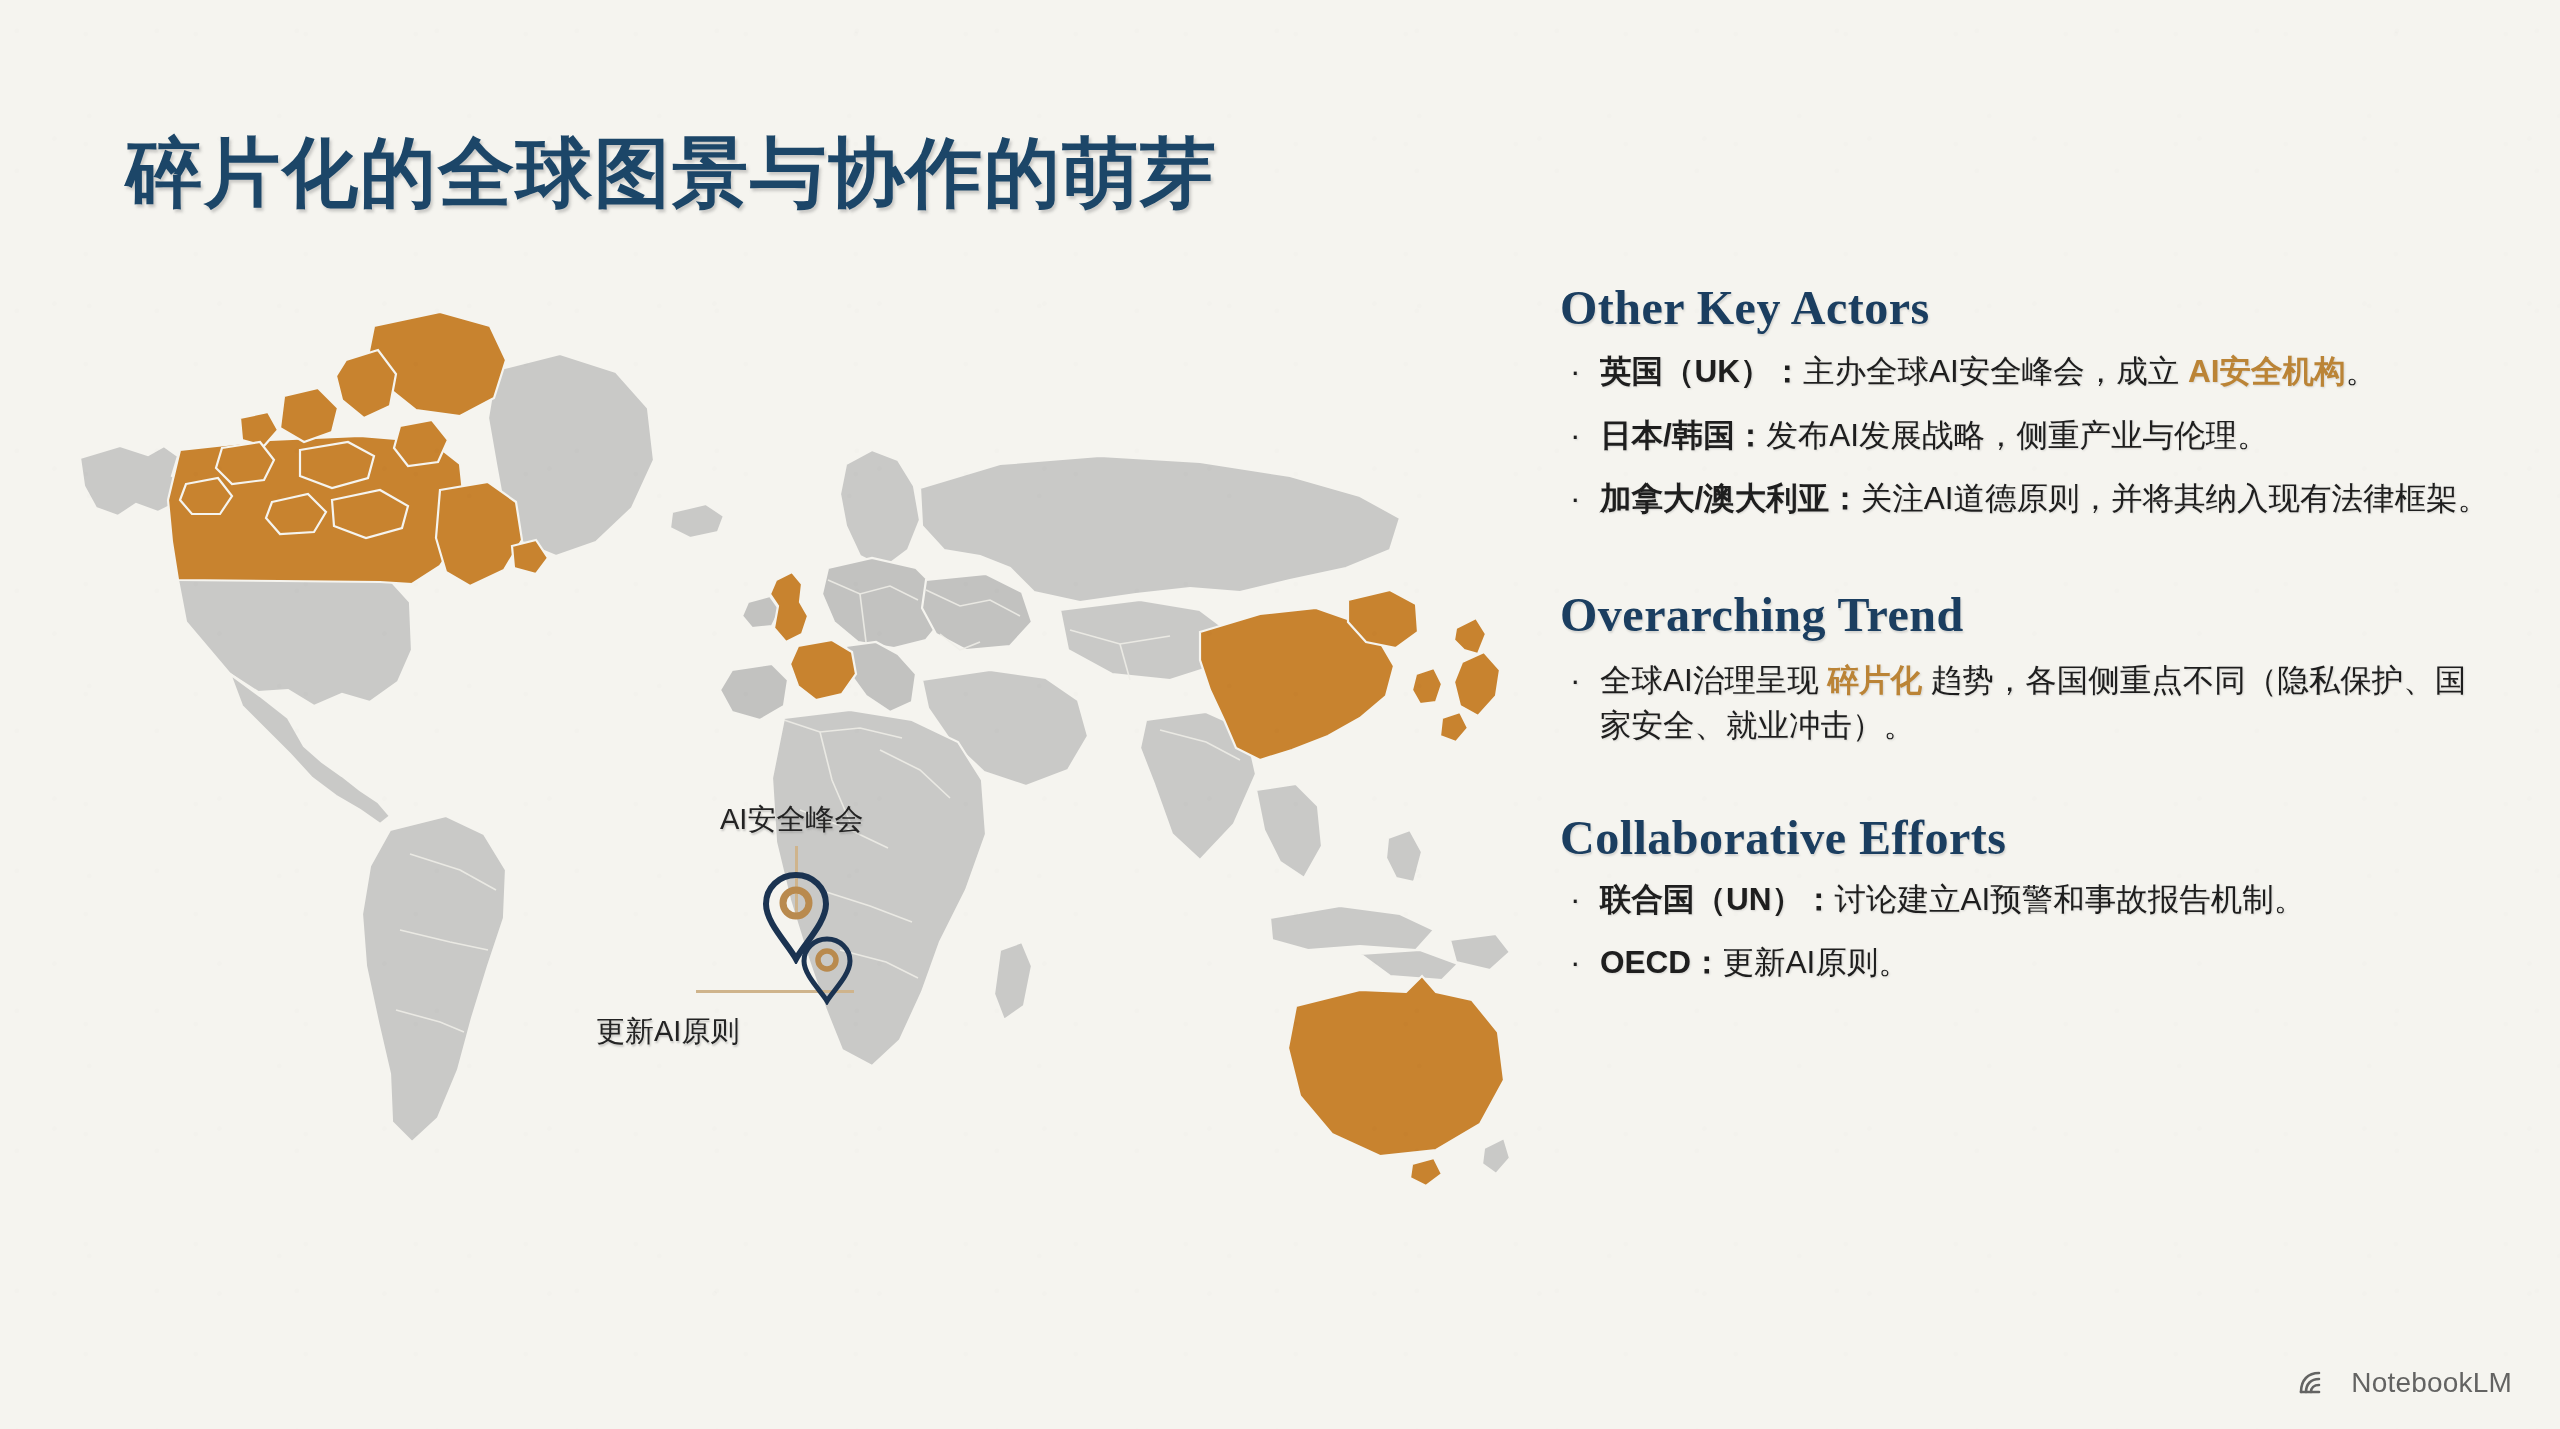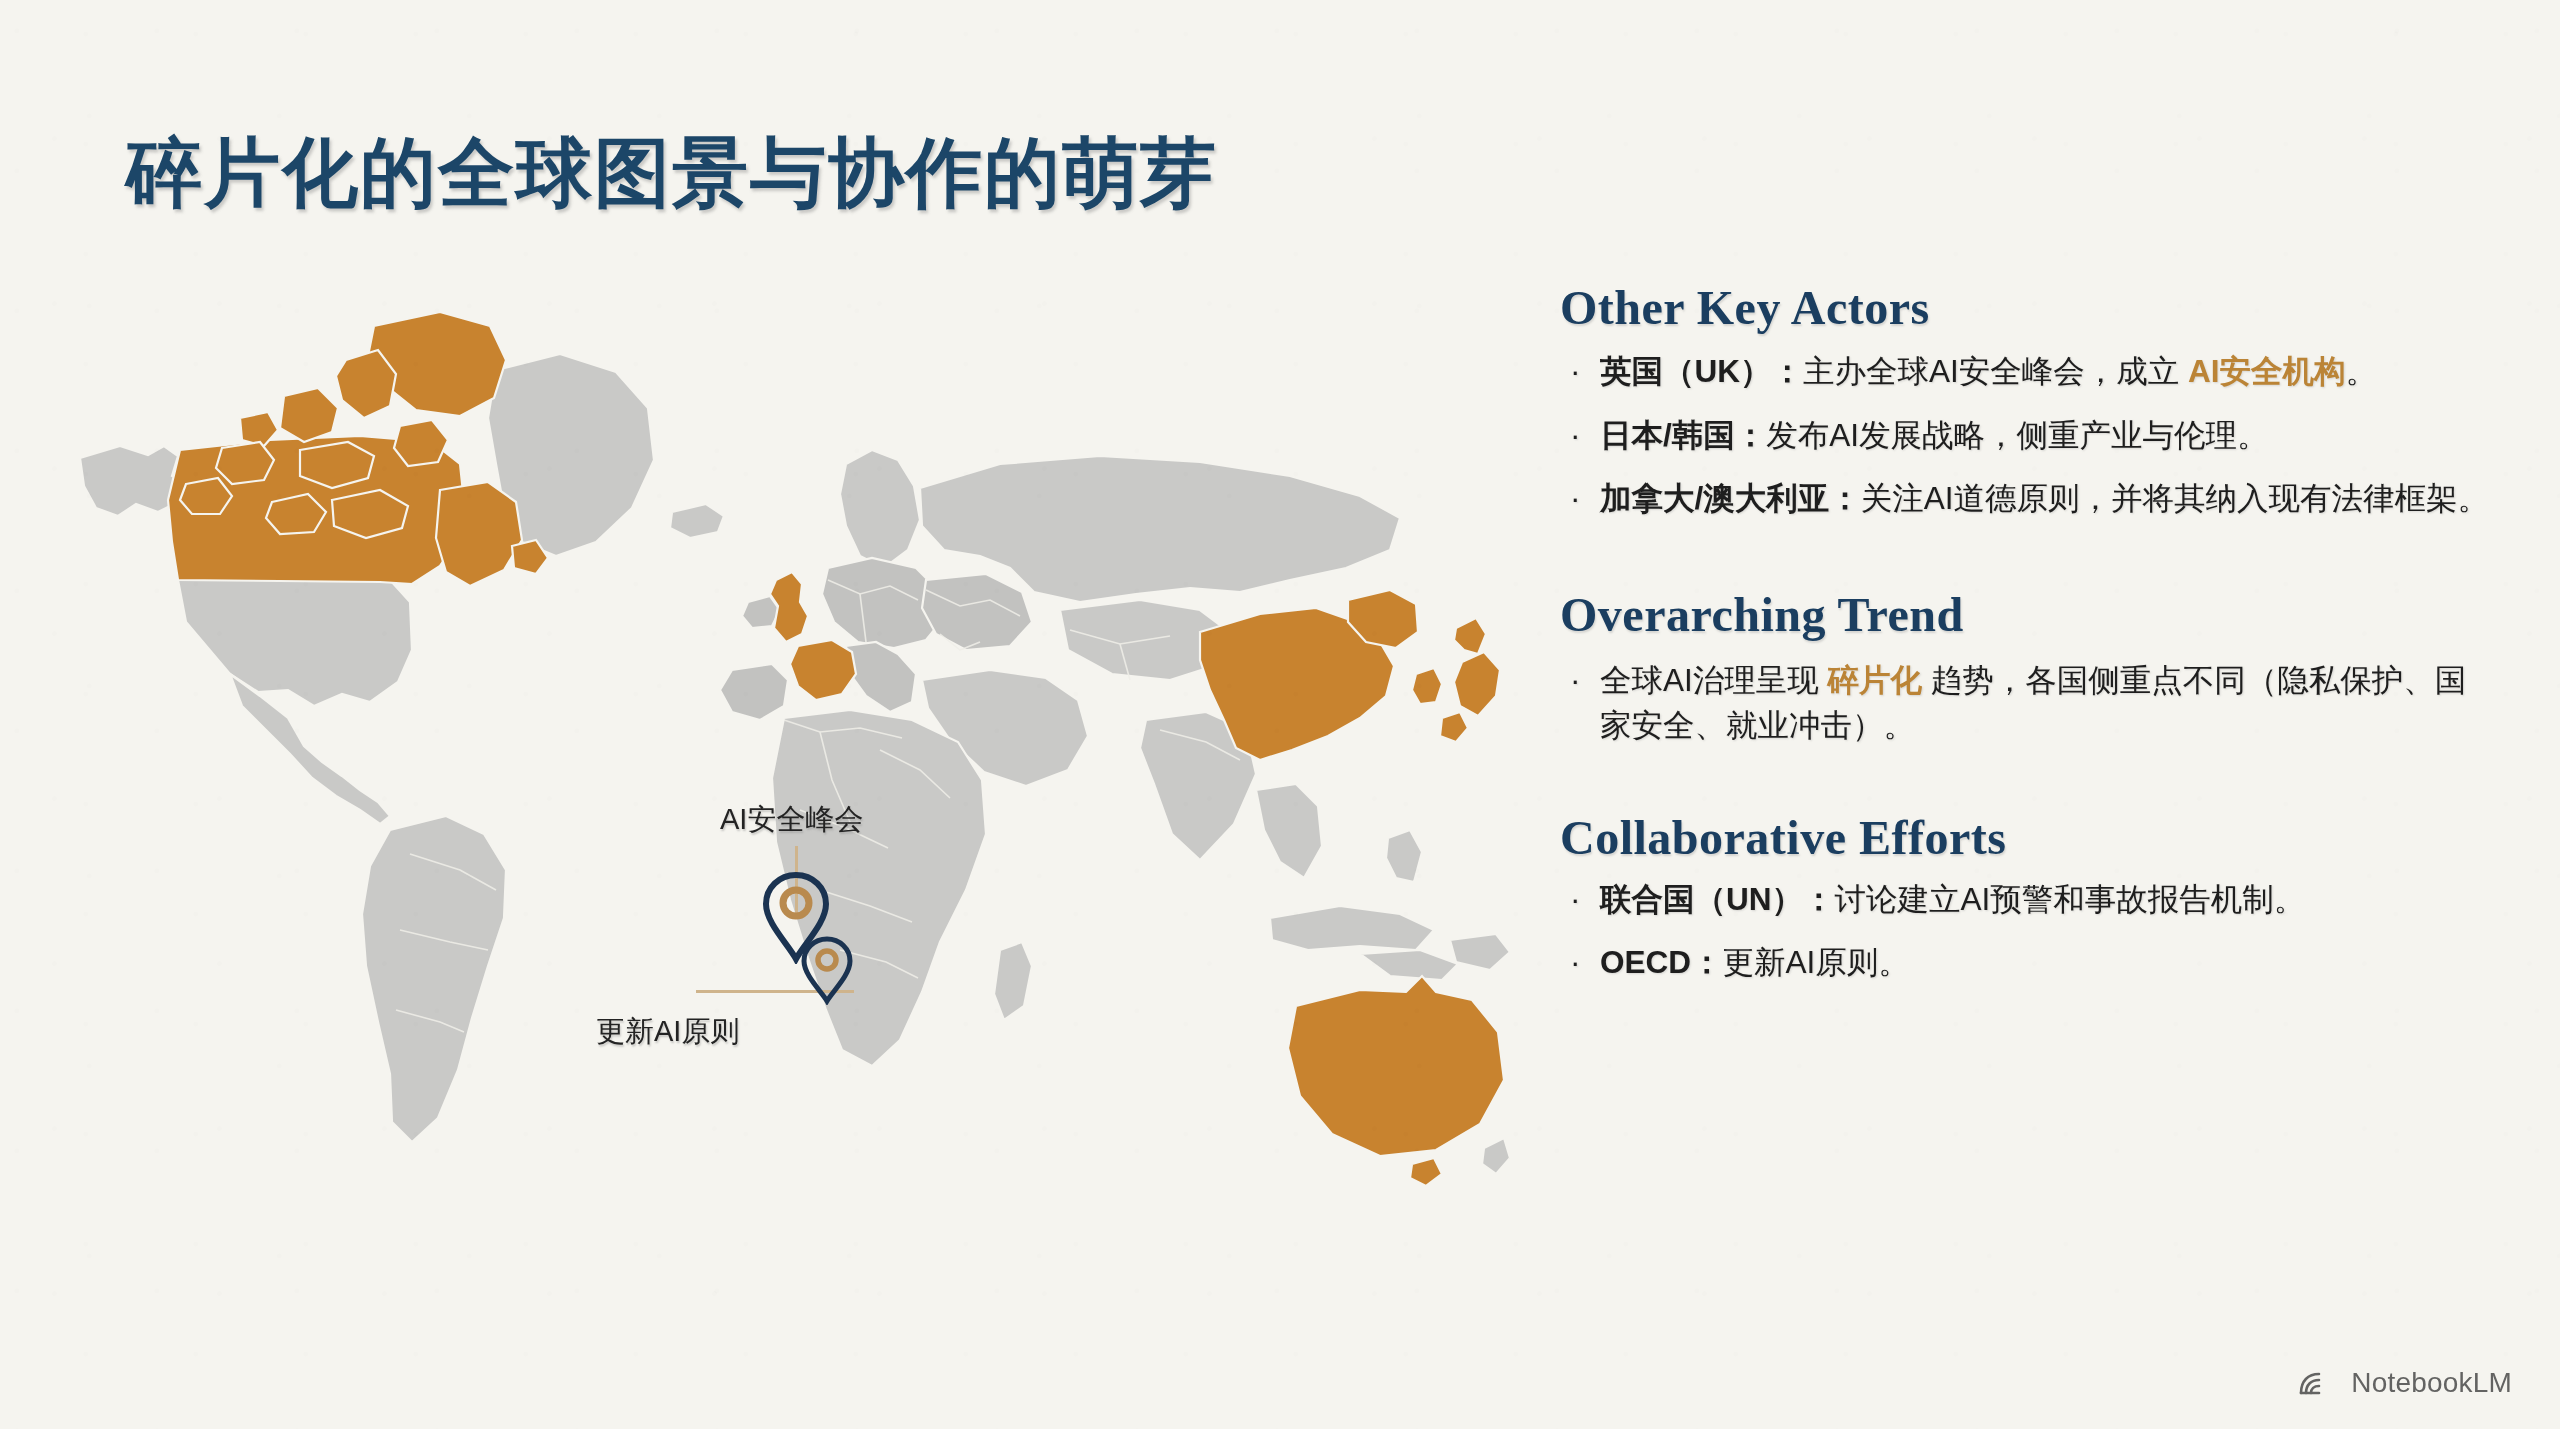--- a/index.html
+++ b/index.html
@@ -135,21 +135,21 @@
 
   #sec-actors { margin-bottom: 66px; }
   #sec-trend  { margin-bottom: 62px; }
 
   
   #watermark {
     position: absolute;
     right: 48px;
     bottom: 30px;
     display: flex;
-    align-items: center;
+    align-items: flex-start;
     gap: 24px;
     z-index: 7;
     opacity: .78;
   }
   #watermark .wm-text {
     font-family: "Liberation Sans", "DejaVu Sans", sans-serif;
     font-size: 28px;
     color: #3b3b3b;
     letter-spacing: .2px;
   }

